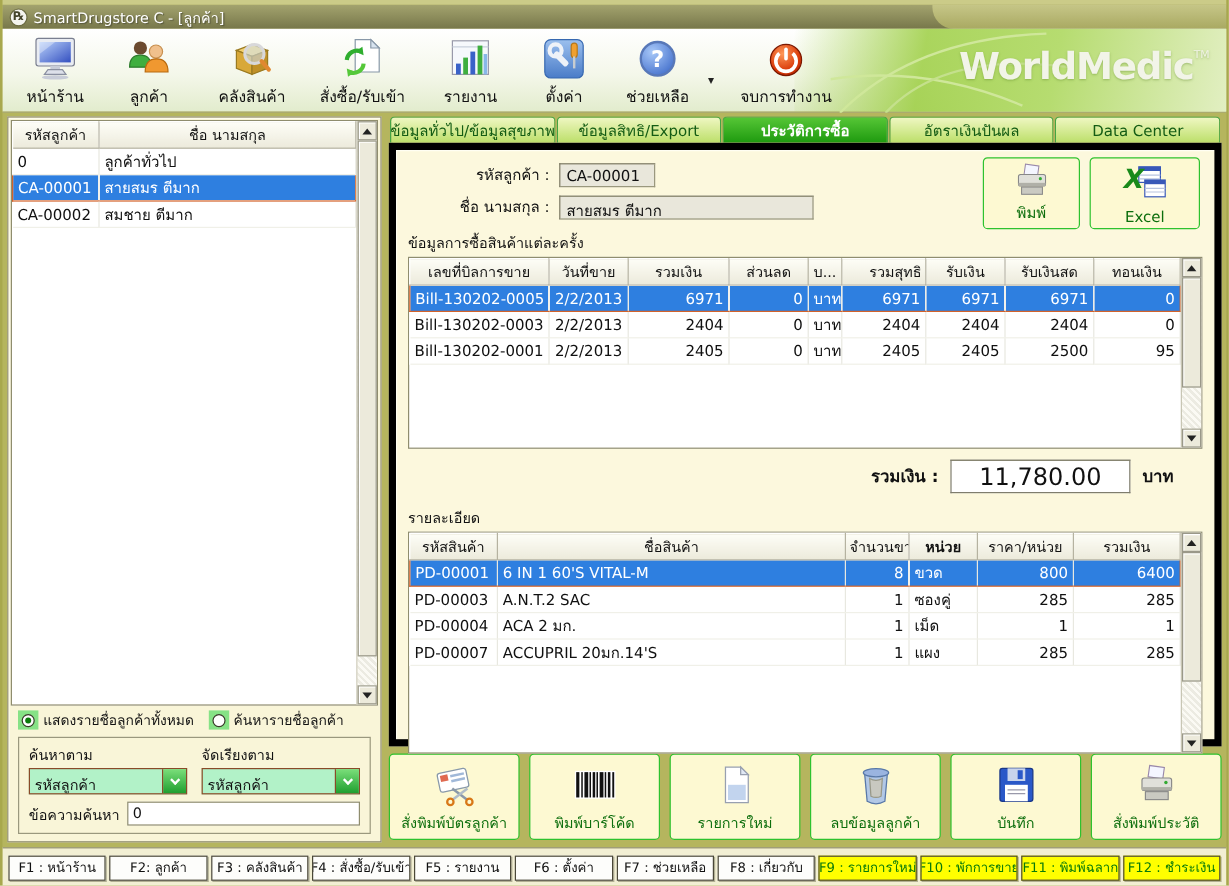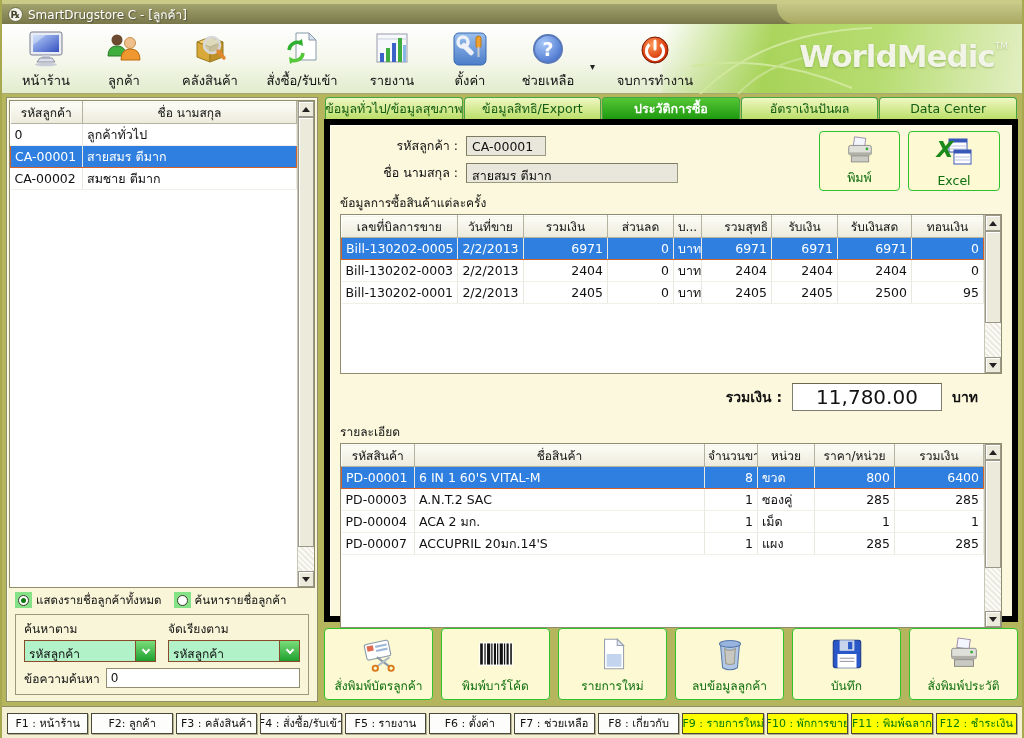--- a/index.html
+++ b/index.html
@@ -56,21 +56,21 @@
   .combo-val { flex:1; padding:3px 4px; font-size:12px; overflow:hidden; white-space:nowrap; }
   .combo-arrow { width:20px; background:linear-gradient(180deg,#7ade7a,#1f9f2f); border-left:1px solid #8a4a28;
                  display:flex; align-items:center; justify-content:center; }
   .chev { width:6px; height:6px; border-right:2px solid #fff; border-bottom:2px solid #fff;
           transform:rotate(45deg); margin-top:-3px; }
   .query-row { display:flex; align-items:center; gap:6px; margin-top:6px; }
   .query-input { flex:1; height:20px; background:#fff; border:1px solid #8f8d6e; padding:2px 4px; font-size:12px; }
 
   
   .right-panel { flex:1; display:flex; flex-direction:column; }
-  .tabs { height:22px; display:flex; gap:1px; padding:0 1px; }
+  .tabs { height:22px; display:flex; gap:1px; padding:0 1px;justify-content:center; }
   .tab { flex:1; display:flex; align-items:center; justify-content:center; font-size:12.5px; color:#145c14;
          background:linear-gradient(180deg,#eff7c2,#bcdf69); border:1px solid #44a544; border-bottom:none;
          border-radius:4px 4px 0 0; white-space:nowrap; overflow:hidden; cursor:default; }
   .tab.active { background:linear-gradient(180deg,#56c636,#1e9a0f); color:#fff; font-weight:bold; }
   .content-frame { position:relative; height:503px; background:#fcf8dd; border:6px solid #000000;
                    box-shadow:inset 1px 1px 0 #fffef2; padding:4px 10px 0; }
   .frow { display:flex; align-items:center; margin-top:7px; }
   .flabel { width:118px; text-align:right; margin-right:8px; font-size:12.5px; }
   .finput { height:20px; background:#e9e7db; border:1px solid #9a987e;
             border-top-color:#7d7b62; border-left-color:#7d7b62; padding:2px 5px; font-size:12.5px; }
@@ -455,21 +455,21 @@
         </div>
 
         <div class="section-label">รายละเอียด</div>
         <div class="tablewrap h185">
           <table class="grid">
               <thead>
                 <tr>
                   <th style="width: 73px;">รหัสสินค้า</th>
                   <th style="width: 290px;">ชื่อสินค้า</th>
                   <th style="width: 53px;">จำนวนขาย</th>
-                  <th style="width: 57px;">หน่วย</th>
+                  <th style="width: 57px; font-weight: bold;">หน่วย</th>
                   <th style="width: 80px;">ราคา/หน่วย</th>
                   <th>รวมเงิน</th>
                 </tr>
               </thead>
               <tbody>
                 <tr class="selected">
                   <td>PD-00001</td>
                   <td>6 IN 1 60'S VITAL-M</td>
                   <td style="text-align: right;">8</td>
                   <td>ขวด</td>

